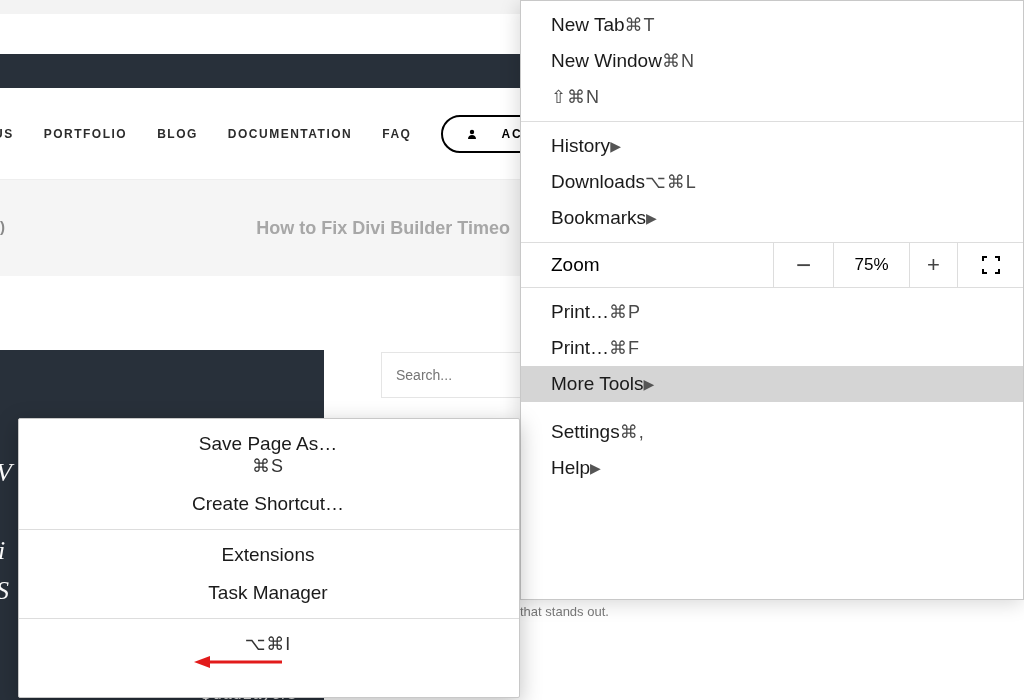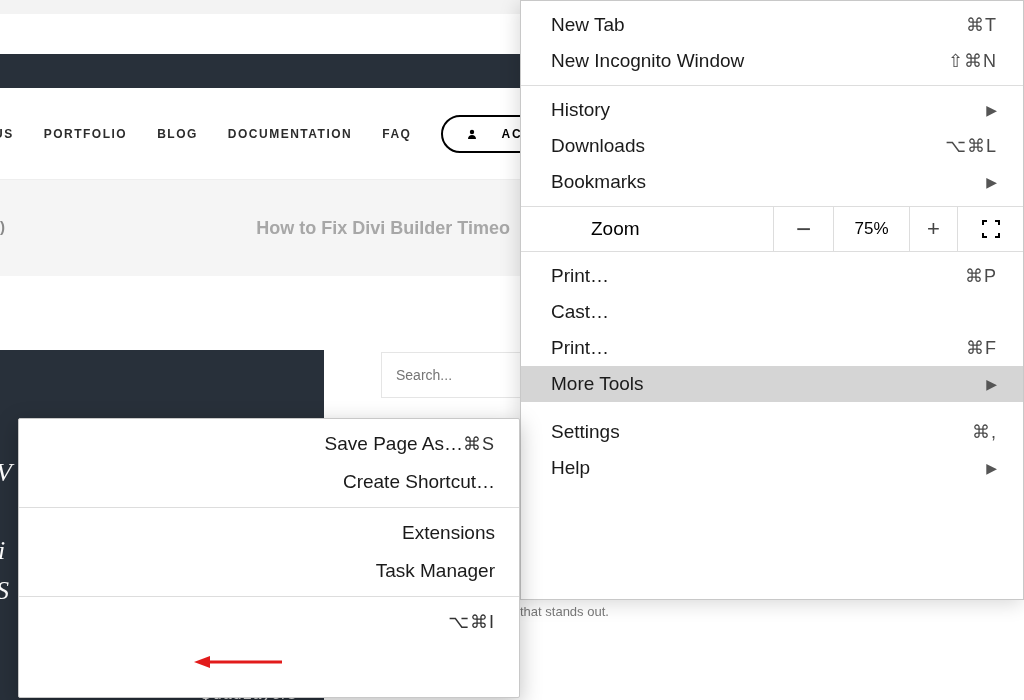--- a/index.html
+++ b/index.html
@@ -28,48 +28,48 @@
   
   .stands-out { position:absolute; left:520px; top:604px; font-size:13px; color:#7a7a7a; }
 
   
   .quadlayers { position:absolute; left:200px; top:685px; font-style:italic; color:#e6e6e6; font-size:16px; letter-spacing:1px;}
 
   
   .chrome-menu { position:absolute; left:520px; top:0; width:504px; height:600px; background:#fff; border:1px solid #c8c8c8; box-shadow: -2px 4px 18px rgba(0,0,0,0.15); }
   .menu-section { padding: 6px 0; }
   .menu-divider { height:1px; background:#ddd; margin:0; }
-  .menu-item { display:flex; align-items:center; justify-content:space-between; padding:7px 26px 7px 30px; font-size:19px; color:#1a1a1a; cursor:default; }
+  .menu-item { display:flex; align-items:center; padding:7px 26px 7px 30px; font-size:19px; color:#1a1a1a; cursor:default; }
   .menu-item.hovered { background:#d5d5d5; }
   .menu-item .shortcut { color:#4a4a4a; font-size:18px; letter-spacing:1px; }
   .menu-item .chevron { font-size:14px; color:#555; }
 
   
-  .zoom-row { display:flex; align-items:stretch; height:46px; border-top:1px solid #ddd; border-bottom:1px solid #ddd;padding-left:40px; }
+  .zoom-row { display:flex; align-items:stretch; height:46px; border-top:1px solid #ddd; border-bottom:1px solid #ddd; }
   .zoom-label { flex:1; display:flex; align-items:center; padding-left:30px; font-size:19px; }
   .zoom-cell { border-left:1px solid #ddd; display:flex; align-items:center; justify-content:center; font-size:20px; }
   .zoom-minus { width:60px; cursor:pointer; font-size:26px; color:#444;}
   .zoom-val { width:76px; font-size:17px;}
   .zoom-plus { width:48px; cursor:pointer; font-size:22px; color:#444;}
   .zoom-full { width:66px; cursor:pointer; }
   .fs-icon { width:18px; height:18px; position:relative; }
   .fs-icon span{position:absolute;width:5px;height:5px;border:2px solid #000;}
   .fs-icon .tl{top:0;left:0;border-right:none;border-bottom:none;}
   .fs-icon .tr{top:0;right:0;border-left:none;border-bottom:none;}
   .fs-icon .bl{bottom:0;left:0;border-right:none;border-top:none;}
   .fs-icon .br{bottom:0;right:0;border-left:none;border-top:none;}
 
   
   .edit-row { display:flex; align-items:stretch; height:44px; border-top:1px solid #ddd; border-bottom:1px solid #ddd; }
   .edit-label { flex:1; display:flex; align-items:center; padding-left:30px; font-size:19px; }
   .edit-cell { border-left:1px solid #ddd; display:flex; align-items:center; justify-content:center; font-size:18px; width:92px; cursor:pointer;}
 
   
   .sub-menu { position:absolute; left:18px; top:418px; width:502px; height:280px; background:#fff; border:1px solid #c8c8c8; box-shadow: 0 6px 22px rgba(0,0,0,0.25); border-radius:2px; }
-  .sub-item { display:flex; align-items:center; justify-content:flex-end; padding:8px 24px 8px 22px; font-size:19px; color:#1a1a1a; cursor:default; }
+  .sub-item { display:flex; align-items:center; justify-content:flex-start; padding:8px 24px 8px 22px; font-size:19px; color:#1a1a1a; cursor:default;flex-direction:column; }
   .sub-divider { height:1px; background:#ddd; }
   .sub-item .shortcut { font-size:18px; letter-spacing:1px; color:#333; }
 
   
   .red-arrow { position:absolute; left:194px; top:654px; width:90px; height:16px; pointer-events:none; }
   .red-arrow svg { display:block; }
 
   
   .dark-text { position:absolute; color:#fff; font-style:italic; font-family: Georgia, serif; font-size:26px; }
 </style>
@@ -113,21 +113,24 @@
 <span class="stands-out">that stands out.</span>
 <span class="quadlayers">QuadLayers</span>
 
 <div class="chrome-menu">
   <div class="menu-section">
     <div class="menu-item">
       <span>New Tab</span>
       <span class="shortcut">⌘T</span>
     </div>
     <div class="menu-item">
-      <span>New Incognito Window</span>
+      <span>New Window</span>
+      <span class="shortcut">⌘N</span>
+    </div>
+    <div class="menu-item">
       <span class="shortcut">⇧⌘N</span>
     </div>
   </div>
   <div class="menu-divider"></div>
   <div class="menu-section">
     <div class="menu-item">
       <span>History</span>
       <span class="chevron">▶</span>
     </div>
     <div class="menu-item">
@@ -152,23 +155,20 @@
           <span class="br"></span>
       </span>
     </div>
   </div>
   <div class="menu-section">
     <div class="menu-item">
       <span>Print…</span>
       <span class="shortcut">⌘P</span>
     </div>
     <div class="menu-item">
-      <span>Cast…</span>
-    </div>
-    <div class="menu-item">
       <span>Print…</span>
       <span class="shortcut">⌘F</span>
     </div>
     <div class="menu-item hovered">
       <span>More Tools</span>
       <span class="chevron">▶</span>
     </div>
   </div>
   <div class="menu-section">
     <div class="menu-item">

